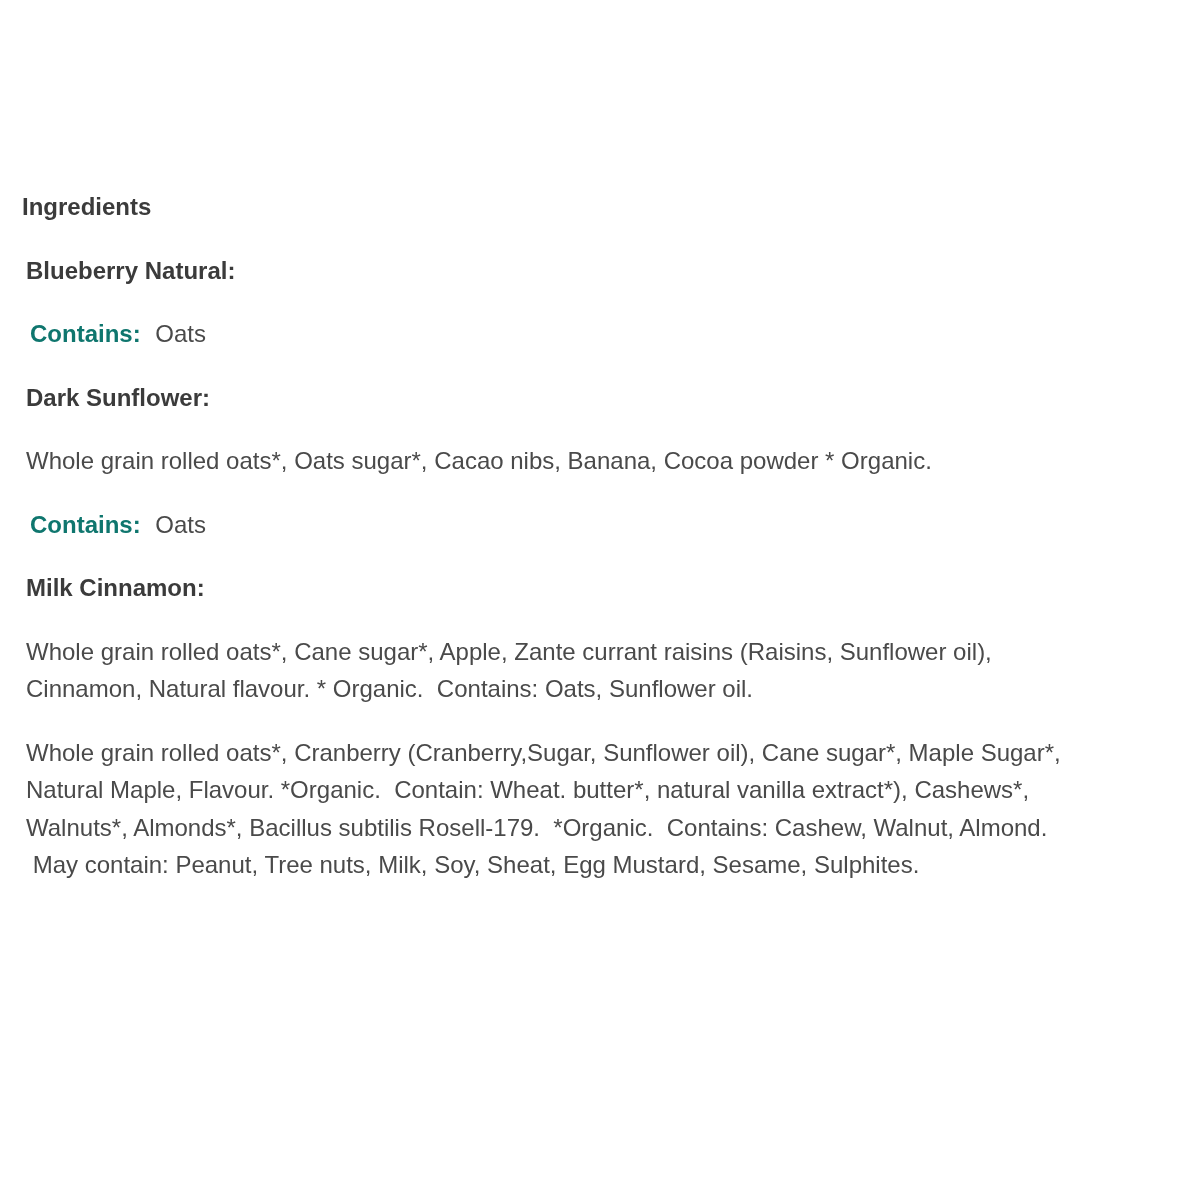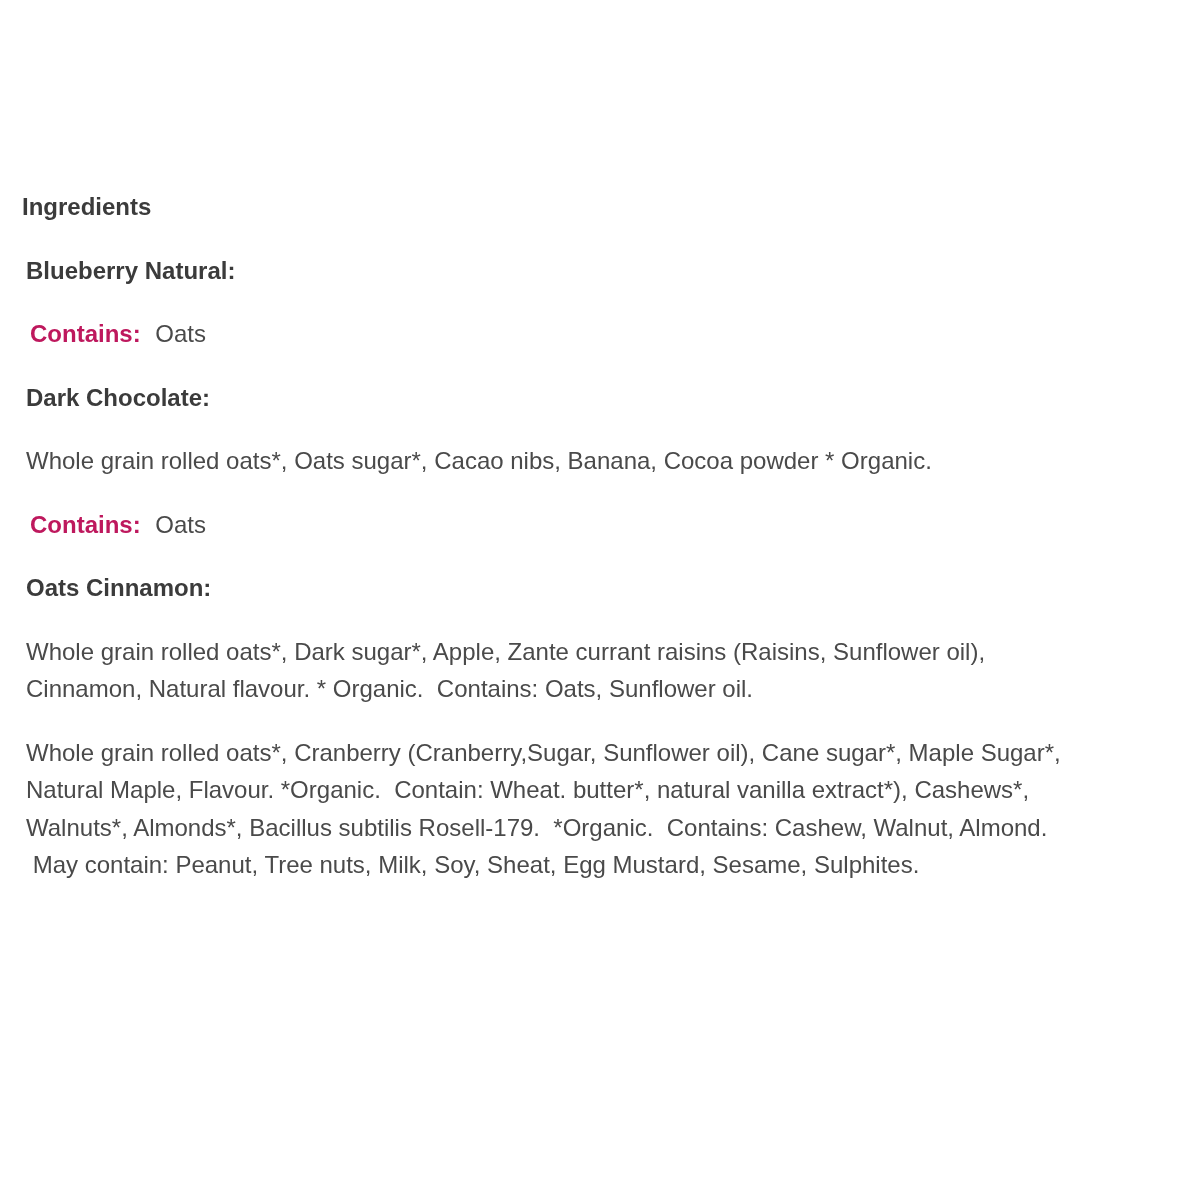--- a/index.html
+++ b/index.html
@@ -20,45 +20,45 @@
     font-weight: 400;
   }
   .heading {
     color: #3b3b3b;
     font-weight: 700;
   }
   .ingredients {
     white-space: pre-wrap;
   }
   .contains-label {
-    color: #be185d;
+    color: #0f766e;
     font-weight: 700;
   }
 </style>
 </head>
 <body>
 
 <main>
 
   <h2 class="block heading">Ingredients</h2>
 
   <section>
     <h3 class="block heading">Blueberry Natural:</h3>
     <p class="block"><span class="contains-label">Contains:</span> <span>Oats</span></p>
   </section>
 
   <section>
-    <h3 class="block heading">Dark Chocolate:</h3>
+    <h3 class="block heading">Dark Sunflower:</h3>
     <p class="block ingredients">Whole grain rolled oats*, Oats sugar*, Cacao nibs, Banana, Cocoa powder * Organic.</p>
     <p class="block"><span class="contains-label">Contains:</span> <span>Oats</span></p>
   </section>
 
   <section>
-    <h3 class="block heading">Oats Cinnamon:</h3>
-    <p class="block ingredients">Whole grain rolled oats*, Dark sugar*, Apple, Zante currant raisins (Raisins, Sunflower oil),
+    <h3 class="block heading">Milk Cinnamon:</h3>
+    <p class="block ingredients">Whole grain rolled oats*, Cane sugar*, Apple, Zante currant raisins (Raisins, Sunflower oil),
 Cinnamon, Natural flavour. * Organic.  Contains: Oats, Sunflower oil.</p>
   </section>
 
   <section>
     <p class="block ingredients">Whole grain rolled oats*, Cranberry (Cranberry,Sugar, Sunflower oil), Cane sugar*, Maple Sugar*,
 Natural Maple, Flavour. *Organic.  Contain: Wheat. butter*, natural vanilla extract*), Cashews*,
 Walnuts*, Almonds*, Bacillus subtilis Rosell-179.  *Organic.  Contains: Cashew, Walnut, Almond.
  May contain: Peanut, Tree nuts, Milk, Soy, Sheat, Egg Mustard, Sesame, Sulphites.</p>
   </section>
 

